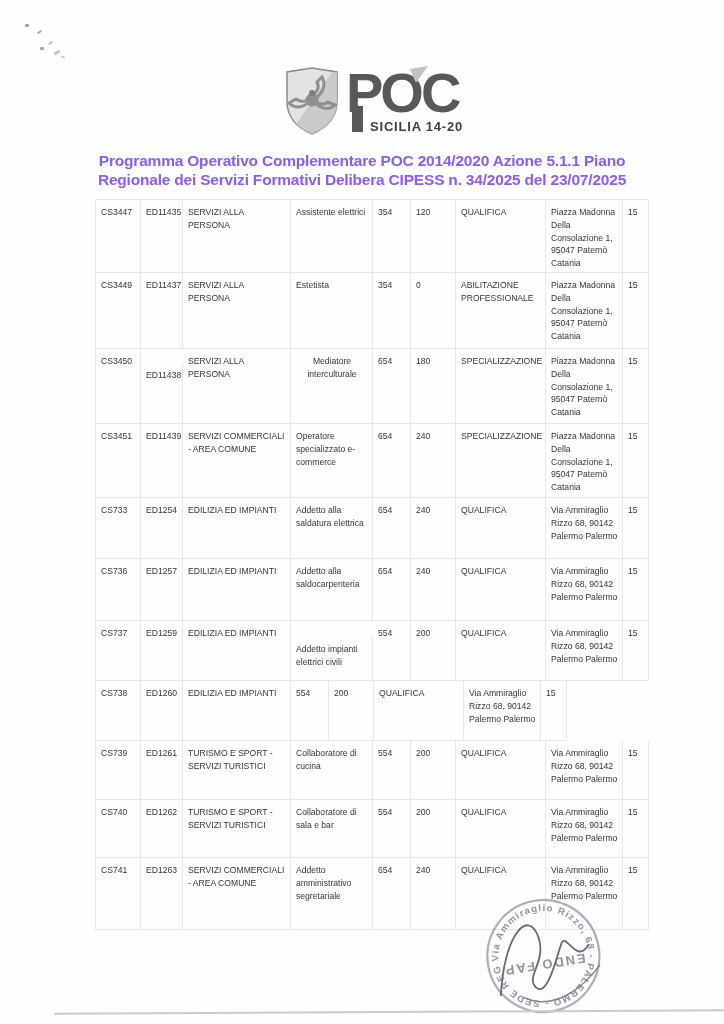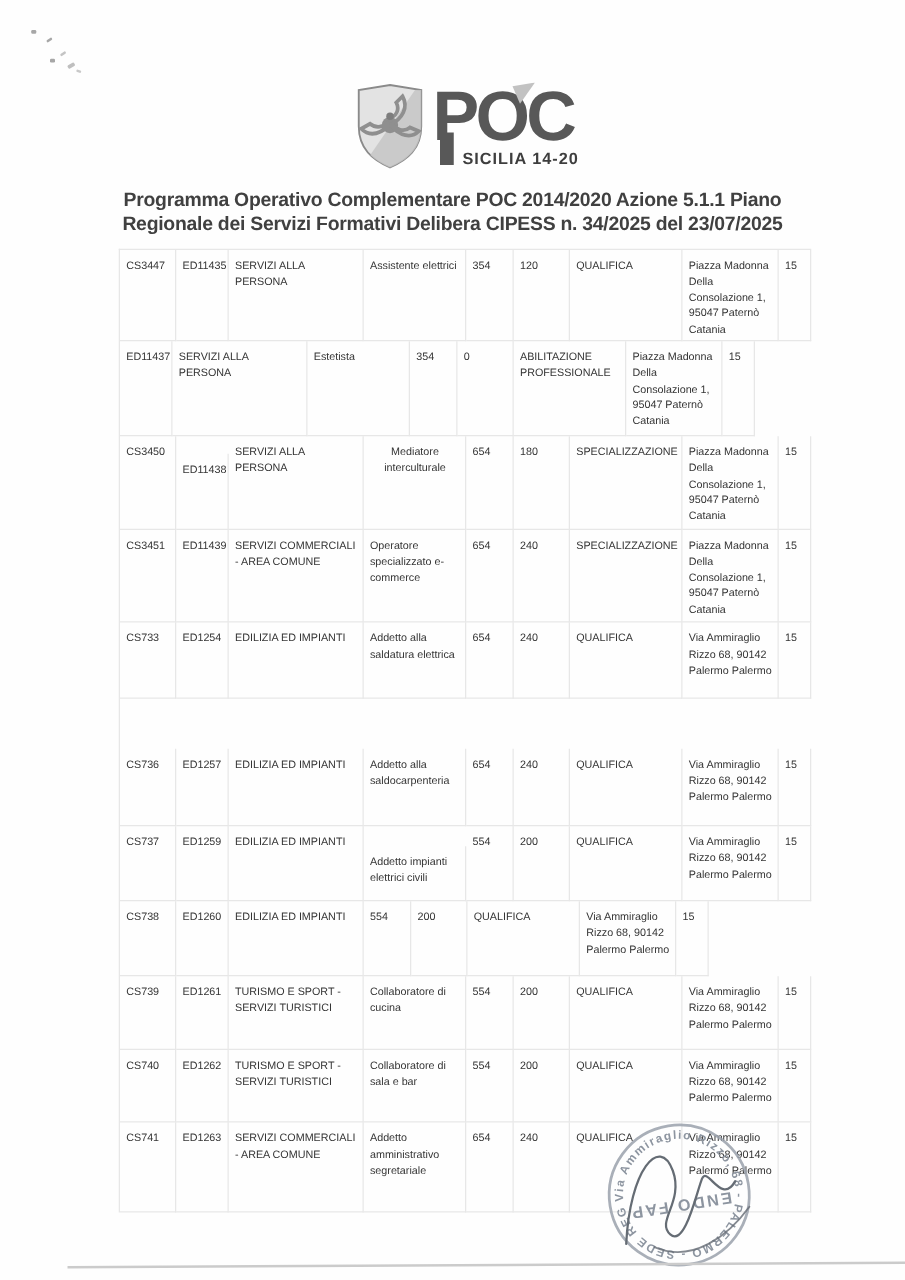--- a/index.html
+++ b/index.html
@@ -17,21 +17,21 @@
 
   
   .logo-wrap{position:absolute;left:284px;top:66px;width:200px;height:72px;display:flex;align-items:flex-start;}
   .shield{width:56px;height:70px;margin-right:8px;}
   .poc{width:136px;height:70px;}
 
   
   .title{
     position:absolute;left:40px;top:151px;width:644px;
     text-align:center;font-weight:bold;font-size:15.5px;line-height:19px;
-    color:#404040;letter-spacing:-0.2px;
+    color:#8b5cf6;letter-spacing:-0.2px;
   }
 
   
   .table{
     position:absolute;left:95px;top:199px;width:553px;
     border-top:1px solid #e7e7e7;border-left:1px solid #e7e7e7;
   }
   .trow{display:flex;}
   .tcell{
     box-sizing:border-box;flex-shrink:0;
@@ -93,20 +93,21 @@
         <div class="tcell" style="width: 45px;">120</div>
         <div class="tcell" style="width: 90px;">QUALIFICA</div>
         <div class="tcell addr" style="width: 77px;">Piazza Madonna
 Della
 Consolazione 1,
 95047 Paternò
 Catania</div>
         <div class="tcell" style="width: 26px;">15</div>
       </div>
       <div class="trow" style="min-height: 76px;">
+        <div class="tcell" style="width: 45px;">CS3449</div>
         <div class="tcell" style="width: 42px;">ED11437</div>
         <div class="tcell" style="width: 108px;">SERVIZI ALLA PERSONA</div>
         <div class="tcell" style="width: 82px;">Estetista</div>
         <div class="tcell" style="width: 38px;">354</div>
         <div class="tcell" style="width: 45px;">0</div>
         <div class="tcell" style="width: 90px;">ABILITAZIONE PROFESSIONALE</div>
         <div class="tcell addr" style="width: 77px;">Piazza Madonna
 Della
 Consolazione 1,
 95047 Paternò
@@ -149,21 +150,21 @@
         <div class="tcell" style="width: 108px;">EDILIZIA ED IMPIANTI</div>
         <div class="tcell" style="width: 82px;">Addetto alla saldatura elettrica</div>
         <div class="tcell" style="width: 38px;">654</div>
         <div class="tcell" style="width: 45px;">240</div>
         <div class="tcell" style="width: 90px;">QUALIFICA</div>
         <div class="tcell addr" style="width: 77px;">Via Ammiraglio
 Rizzo 68, 90142
 Palermo Palermo</div>
         <div class="tcell" style="width: 26px;">15</div>
       </div>
-      <div class="trow" style="min-height: 62px; margin-top: 40px;">
+      <div class="trow" style="min-height: 62px;">
         <div class="tcell" style="width: 45px;">CS736</div>
         <div class="tcell" style="width: 42px;">ED1257</div>
         <div class="tcell" style="width: 108px;">EDILIZIA ED IMPIANTI</div>
         <div class="tcell" style="width: 82px;">Addetto alla saldocarpenteria</div>
         <div class="tcell" style="width: 38px;">654</div>
         <div class="tcell" style="width: 45px;">240</div>
         <div class="tcell" style="width: 90px;">QUALIFICA</div>
         <div class="tcell addr" style="width: 77px;">Via Ammiraglio
 Rizzo 68, 90142
 Palermo Palermo</div>

